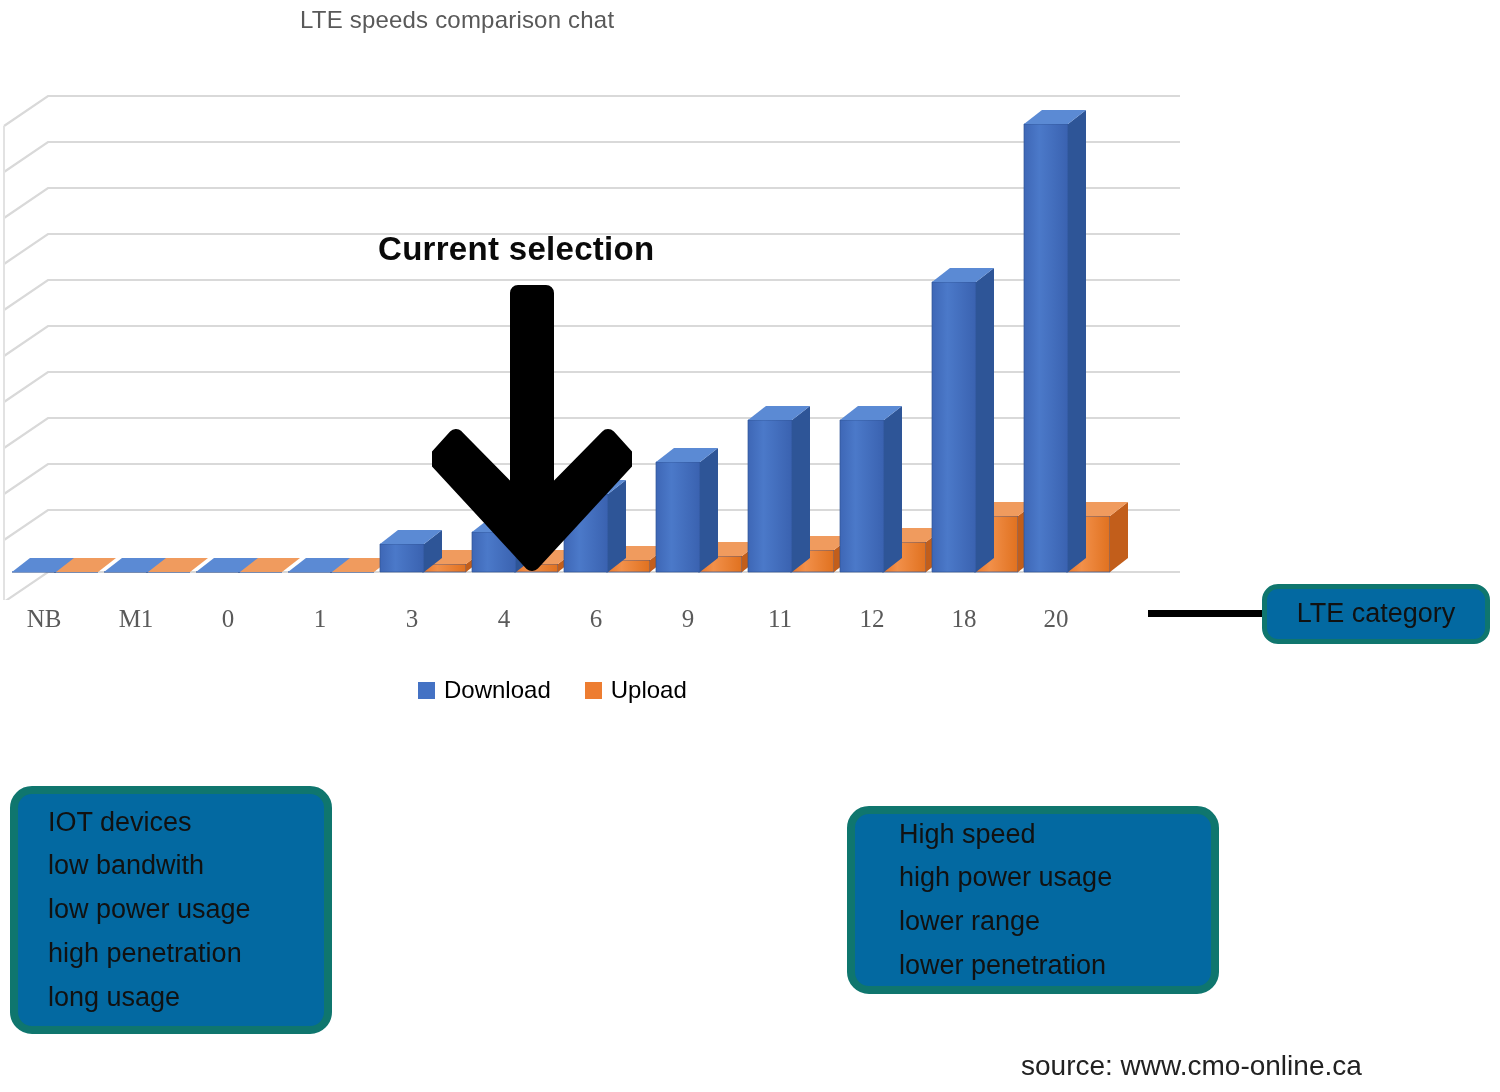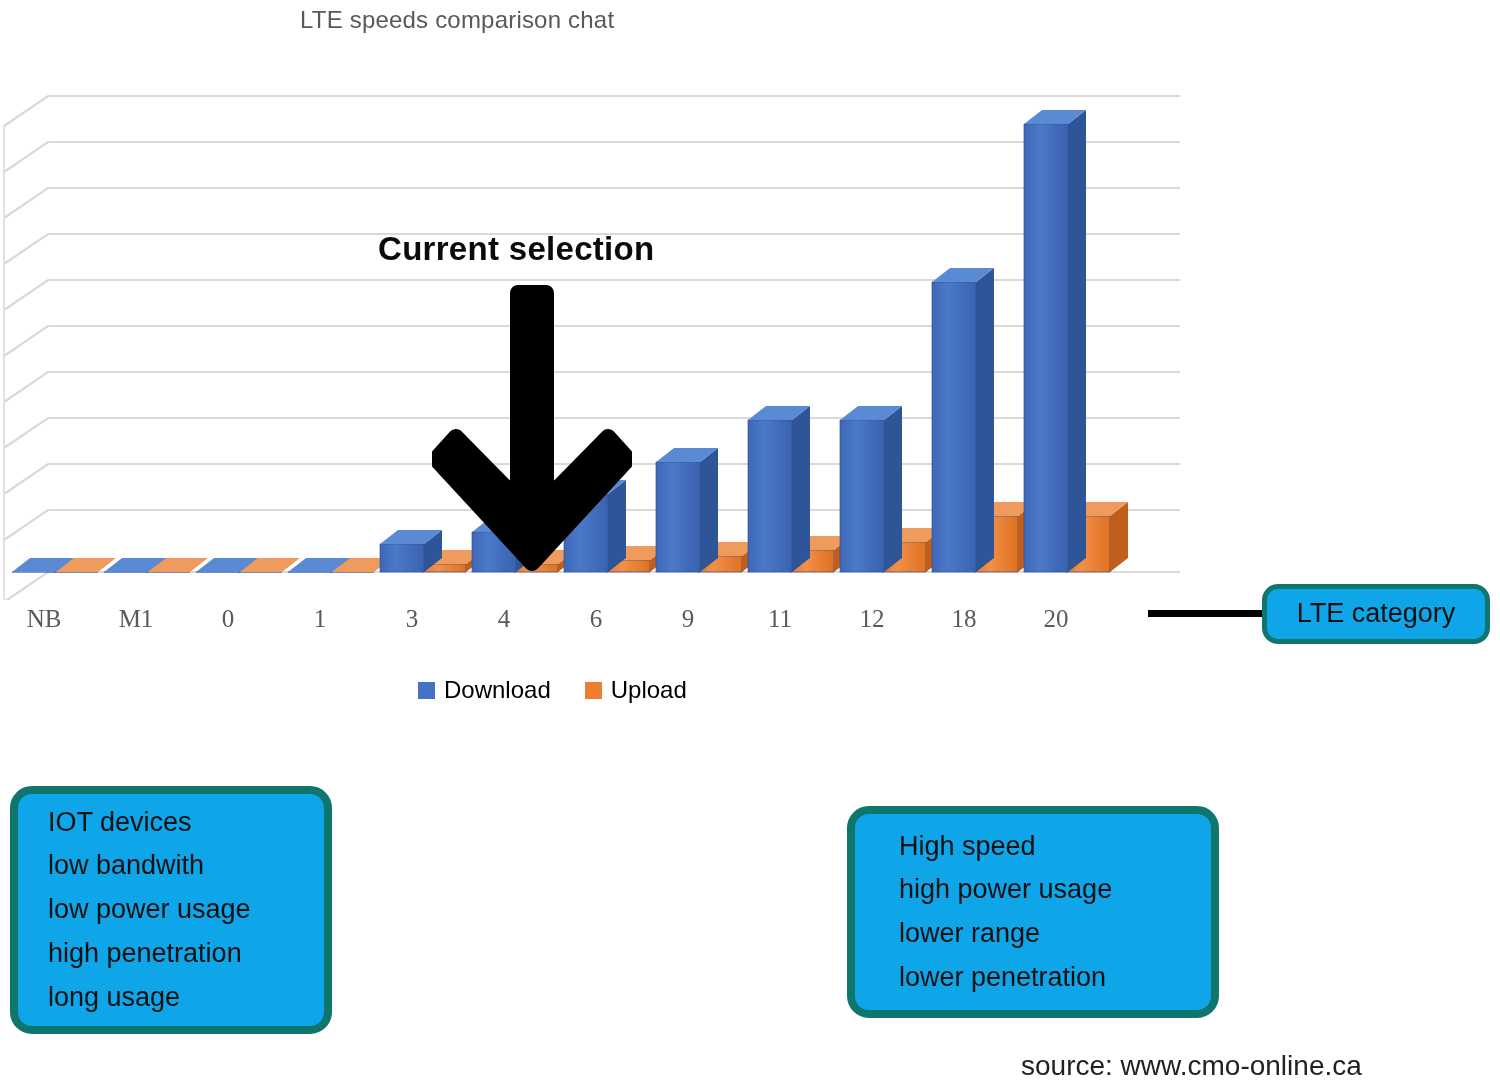--- a/index.html
+++ b/index.html
@@ -100,21 +100,21 @@
   .legend-label {
     font-size: 24px;
     color: #000000;
   }
 
   
   .callout {
     position: absolute;
     border: 8px solid #0f766e;
     border-radius: 22px;
-    background: #0ea5e9;
+    background: #0369a1;
     box-sizing: border-box;
     display: flex;
     flex-direction: column;
     justify-content: center;
   }
   .callout-line {
     font-size: 27px;
     line-height: 1.62;
     color: #111111;
     white-space: nowrap;
@@ -146,21 +146,21 @@
     left: 10px;
     top: 786px;
     width: 322px;
     height: 248px;
     padding: 12px 0 12px 30px;
   }
   #highspeed-callout {
     left: 847px;
     top: 806px;
     width: 372px;
-    height: 212px;
+    height: 188px;
     padding: 12px 12px 12px 44px;
   }
 
   
   #source-text {
     position: absolute;
     left: 1021px;
     top: 1050px;
     font-size: 28px;
     color: #222222;

